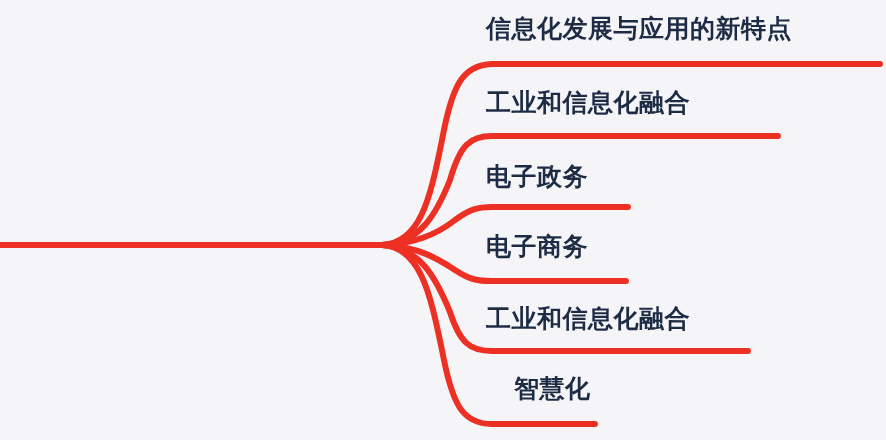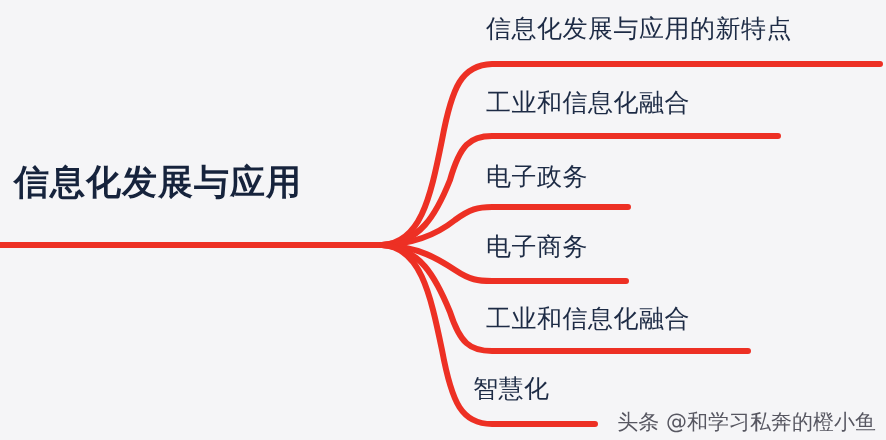--- a/index.html
+++ b/index.html
@@ -38,27 +38,28 @@
     line-height: 44px;
     white-space: nowrap;
   }
   .branch-label {
     position: absolute;
     font-size: 25px;
     color: #1d2b45;
     white-space: nowrap;
     line-height: 34px;
     letter-spacing: 0.5px;
+    font-weight: bold;
   }
   .b1 { left: 486px; top: 12px; }
   .b2 { left: 486px; top: 86px; }
   .b3 { left: 486px; top: 160px; }
   .b4 { left: 486px; top: 230px; }
   .b5 { left: 486px; top: 302px; }
-  .b6 { left: 473px; top: 372px; text-align: center; }
+  .b6 { left: 514px; top: 372px; text-align: center; }
   .watermark {
     position: absolute;
     right: 10px;
     bottom: 4px;
     font-size: 21px;
     color: #4a4a55;
     white-space: nowrap;
     opacity: 0.92;
   }
 </style>
@@ -72,24 +73,22 @@
       <path d="M0,245 L382,245" stroke-width="6"></path>
       <path d="M382,245 C420,243 430,200 442,140 C452,86 462,65 492,64 L880,64" stroke-width="6"></path>
       <path d="M382,245 C420,243 436,215 450,180 C460,145 470,136 492,136 L778,136" stroke-width="6"></path>
       <path d="M382,245 C418,244 440,232 455,220 C470,209 478,207 492,207 L628,207" stroke-width="6"></path>
       <path d="M382,245 C418,246 440,260 455,270 C470,280 478,281 492,281 L626,281" stroke-width="6"></path>
       <path d="M382,245 C420,247 436,278 450,312 C460,343 470,351 492,351 L748,351" stroke-width="6"></path>
       <path d="M382,245 C420,247 430,292 442,350 C452,404 462,424 492,424 L595,424" stroke-width="6"></path>
     </g>
   </svg>
 
-  <div class="root-title">信息化发展与应用</div>
 
   <div class="branch-label b1">信息化发展与应用的新特点</div>
   <div class="branch-label b2">工业和信息化融合</div>
   <div class="branch-label b3">电子政务</div>
   <div class="branch-label b5">工业和信息化融合</div>
   <div class="branch-label b4">电子商务</div>
   <div class="branch-label b6">智慧化</div>
 
-  <div class="watermark">头条 @和学习私奔的橙小鱼</div>
 
 </div>
 
 </body></html>

